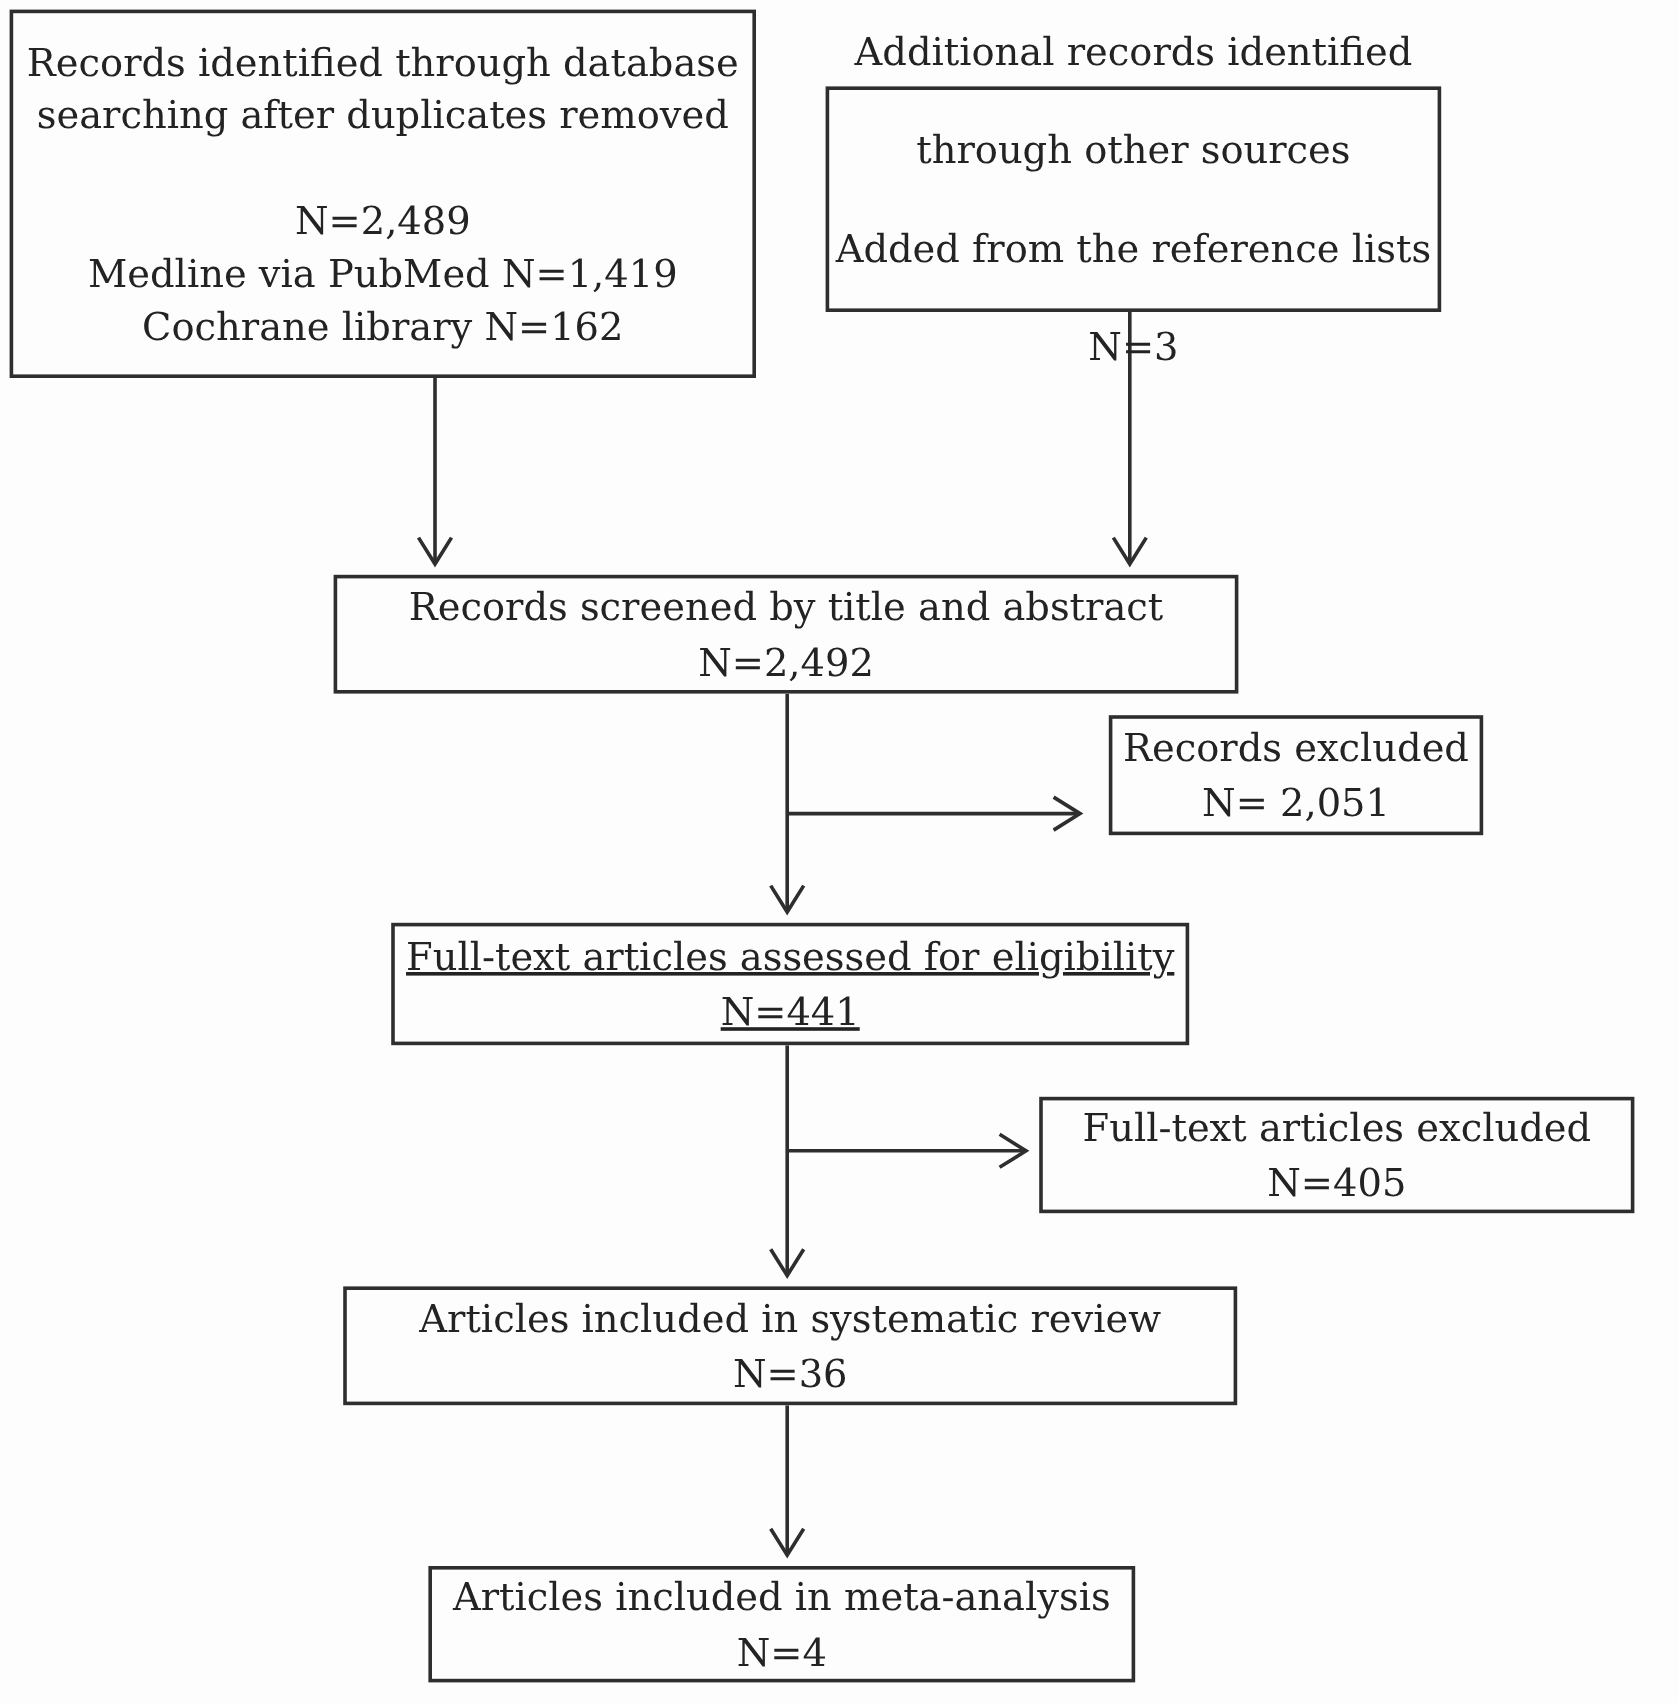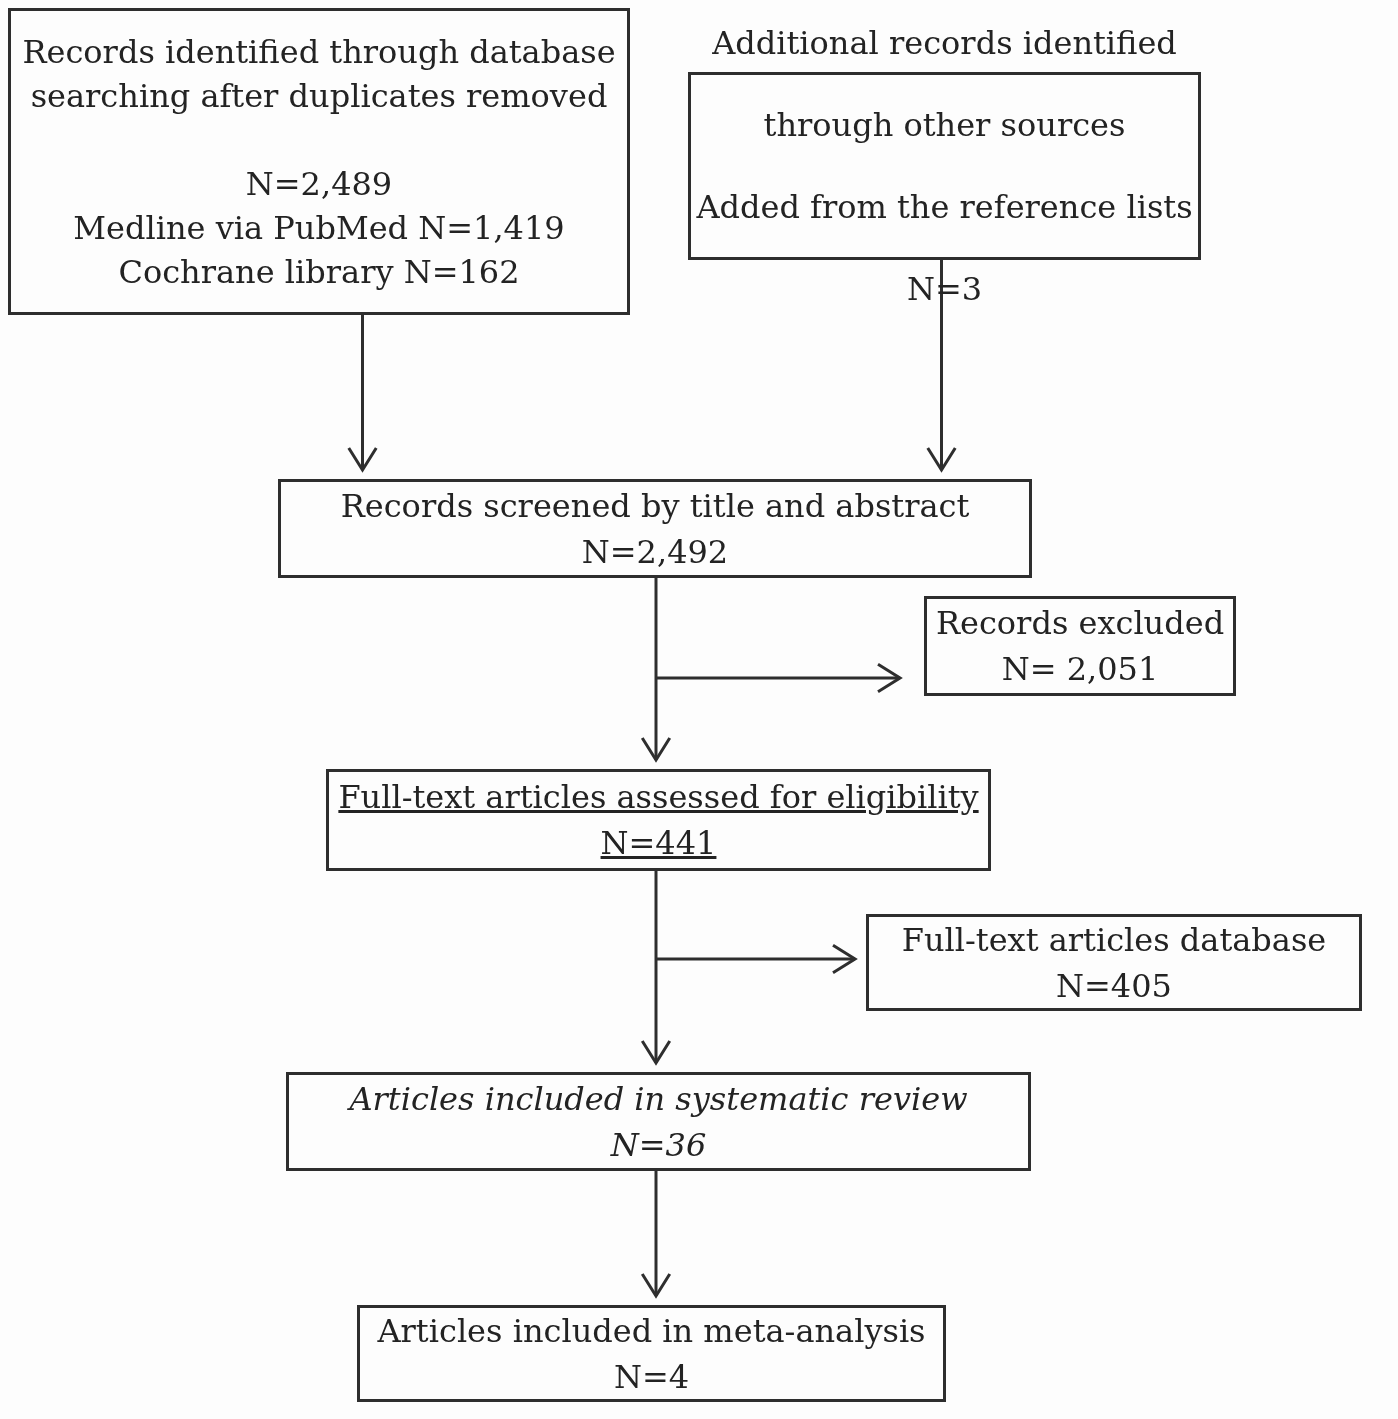--- a/index.html
+++ b/index.html
@@ -30,21 +30,21 @@
   .box .line{line-height:46px;white-space:nowrap;}
   #box-identified .line{line-height:44px;}
   #box-identified .spacer{height:44px;}
   
   #box-identified      {left:8px;   top:8px;    width:622px; height:307px;}
   #box-additional      {left:688px; top:72px;   width:513px; height:188px;gap:36px;}
   #box-screened        {left:278px; top:479px;  width:754px; height:99px;}
   #box-records-excl    {left:911px; top:596px;  width:312px; height:100px;margin-left:13px;}
   #box-fulltext        {left:326px; top:769px;  width:665px; height:102px;text-decoration:underline;}
   #box-fulltext-excl   {left:866px; top:914px;  width:496px; height:97px;}
-  #box-sysreview       {left:286px; top:1072px; width:745px; height:99px;font-style:italic;}
+  #box-sysreview       {left:286px; top:1072px; width:745px; height:99px;}
   #box-meta            {left:357px; top:1305px; width:589px; height:97px;}
 </style>
 </head>
 <body>
 
 <div class="canvas">
 
   <svg class="arrows" viewBox="0 0 1398 1419" xmlns="http://www.w3.org/2000/svg">
     <defs>
       <marker id="arrow" viewBox="0 0 12 12" refX="9.5" refY="6" markerWidth="11" markerHeight="11" orient="auto" markerUnits="strokeWidth">
@@ -87,21 +87,21 @@
     <div class="line">Records excluded</div>
     <div class="line">N= 2,051</div>
   </div>
 
   <div class="box" id="box-fulltext">
     <div class="line">Full-text articles assessed for eligibility</div>
     <div class="line">N=441</div>
   </div>
 
   <div class="box" id="box-fulltext-excl">
-    <div class="line">Full-text articles database</div>
+    <div class="line">Full-text articles excluded</div>
     <div class="line">N=405</div>
   </div>
 
   <div class="box" id="box-sysreview">
     <div class="line">Articles included in systematic review</div>
     <div class="line">N=36</div>
   </div>
 
   <div class="box" id="box-meta">
     <div class="line">Articles included in meta-analysis</div>

